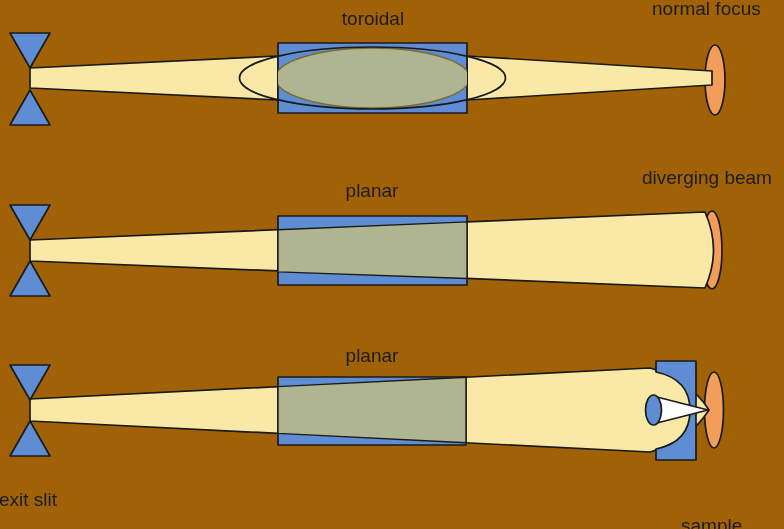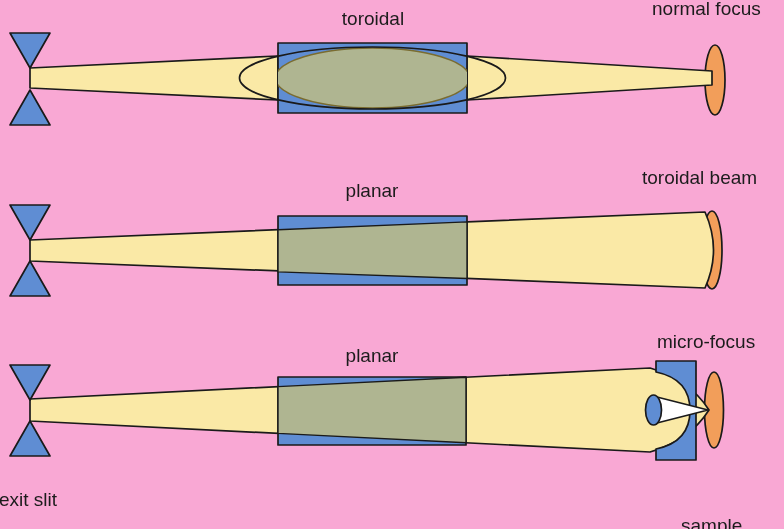--- a/index.html
+++ b/index.html
@@ -1,20 +1,20 @@
 <!DOCTYPE html>
 <html><head>
 <meta charset="utf-8">
 <style>
   html, body { margin: 0; padding: 0; background: #ffffff; }
   .stage {
     position: relative;
     width: 784px;
     height: 529px;
-    background: #f9a8d4;
+    background: #a16207;
     overflow: hidden;
     font-family: "Liberation Sans", sans-serif;
   }
   svg.diagram { position: absolute; left: 0; top: 0; }
   .ol  { stroke: #1a1a1a; stroke-width: 1.7; stroke-linejoin: round; }
   .ol-thin { stroke: #1a1a1a; stroke-width: 1.4; stroke-linejoin: round; }
   .ol-olive { stroke: #7a6c30; stroke-width: 1.5; }
   .label {
     position: absolute;
     font-size: 19px;
@@ -68,25 +68,24 @@
       <polygon class="ol" points="30,421 10,456 50,456" fill="#5f8dd3"></polygon>
     </g>
   </svg>
 
   <div class="label centered" style="left:373px; top:7px;">toroidal</div>
 
   <div class="label" style="left:652px; top:-3px;">normal focus</div>
 
   <div class="label centered" style="left:372px; top:179px;">planar</div>
 
-  <div class="label" style="left:642px; top:166px;">toroidal beam</div>
+  <div class="label" style="left:642px; top:166px;">diverging beam</div>
 
   <div class="label centered" style="left:372px; top:344px;">planar</div>
 
-  <div class="label" style="left:657px; top:330px;">micro-focus</div>
 
   <div class="label" style="left:-1px; top:488px;text-align:center;">exit slit</div>
 
 
   <div class="label" style="left:681px; top:478px;margin-top:36px;">sample</div>
 
 
 </div>
 
 </body></html>

